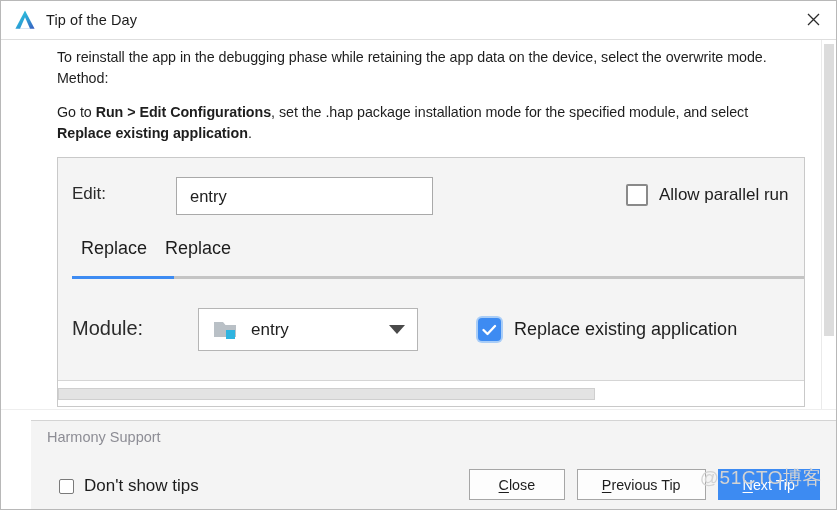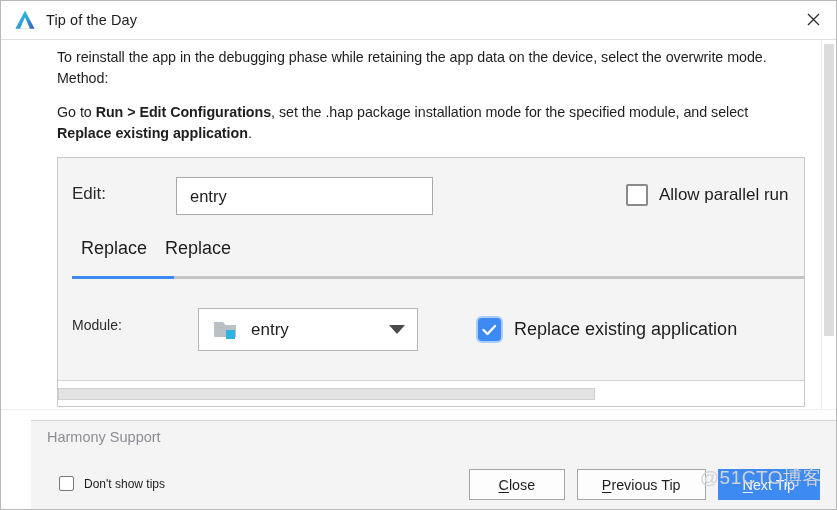--- a/index.html
+++ b/index.html
@@ -203,21 +203,21 @@
   
   .module-row {
     position: absolute;
     left: 0; top: 145px;
     width: 800px;
     height: 50px;
   }
   .module-label {
     position: absolute;
     left: 14px; top: 14px;
-    font-size: 14px;
+    font-size: 20px;
     color: #2b2b2b;
   }
   .module-combo {
     position: absolute;
     left: 140px; top: 5px;
     width: 220px;
     height: 43px;
     background: #ffffff;
     border: 1px solid #b5b5b5;
     box-sizing: border-box;
@@ -324,21 +324,21 @@
     width: 15px;
     height: 15px;
     border: 1px solid #7a7a7a;
     background: #ffffff;
     box-sizing: border-box;
     border-radius: 2px;
     flex: 0 0 auto;
   }
   .dont-show-label {
     margin-left: 10px;
-    font-size: 12px;
+    font-size: 17px;
     color: #1d1d1d;
   }
   .btn-row {
     position: absolute;
     right: 16px; top: 48px;
     display: flex;
     align-items: center;
     gap: 12px;
   }
   .btn {

